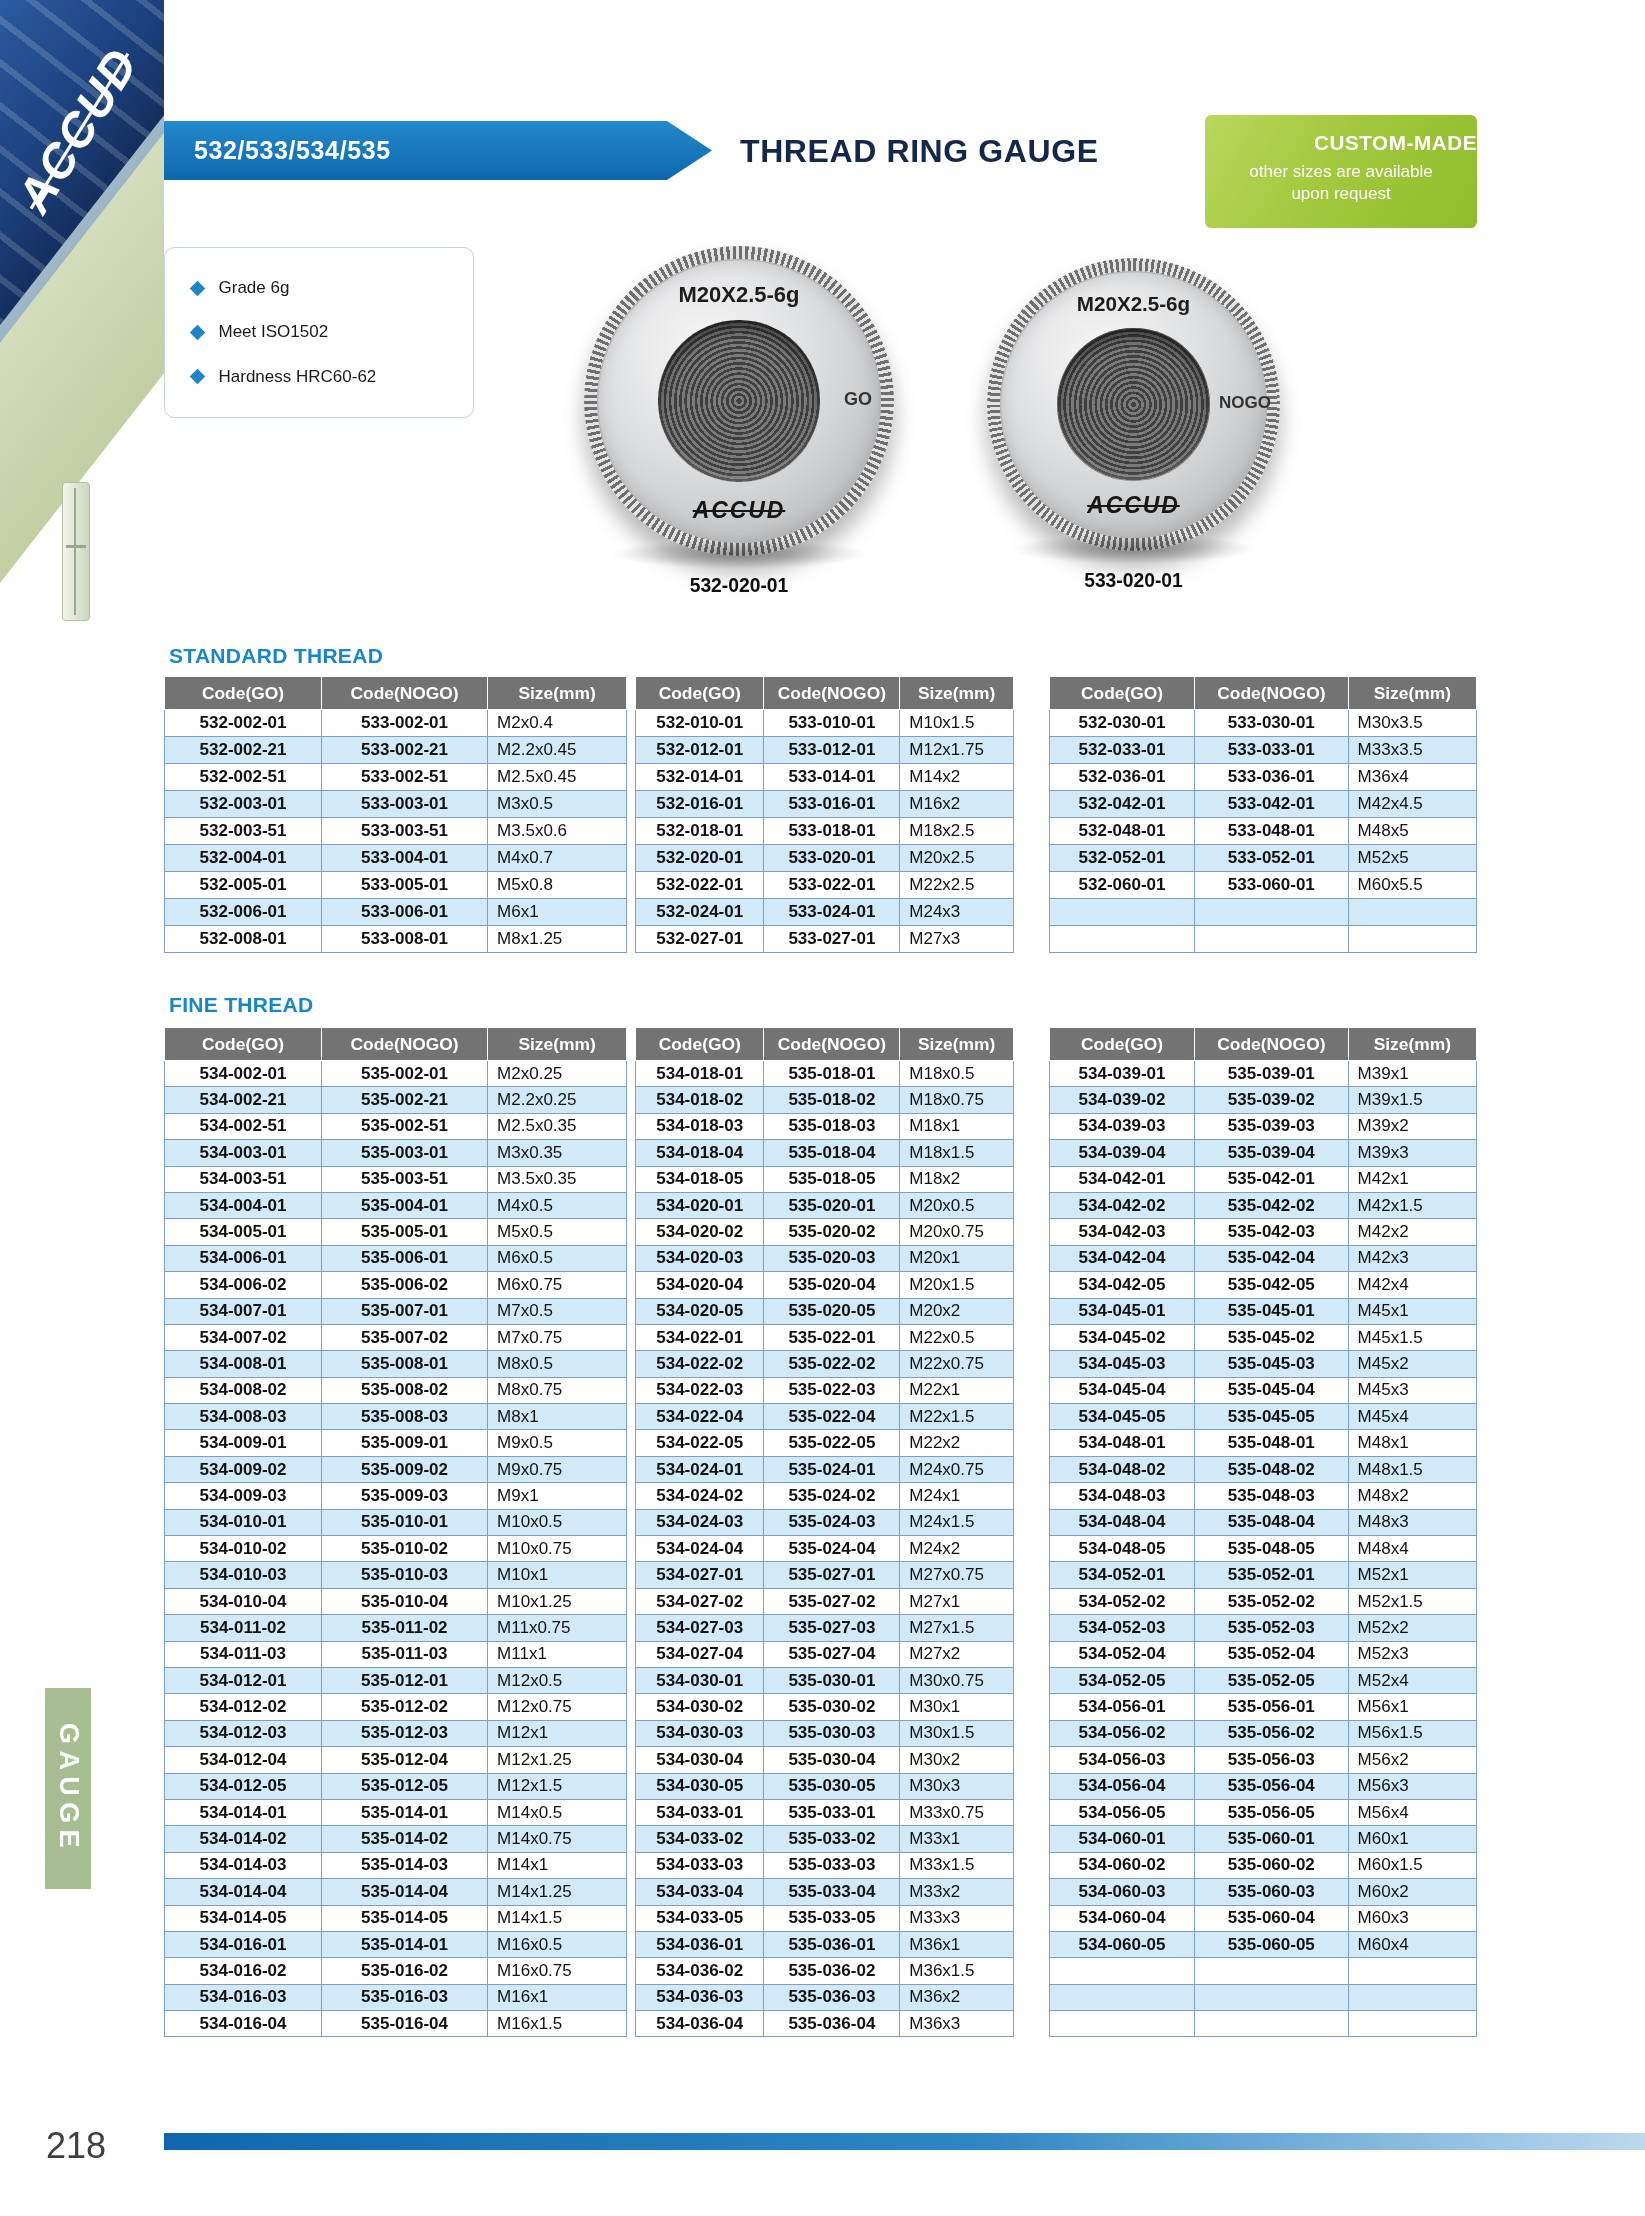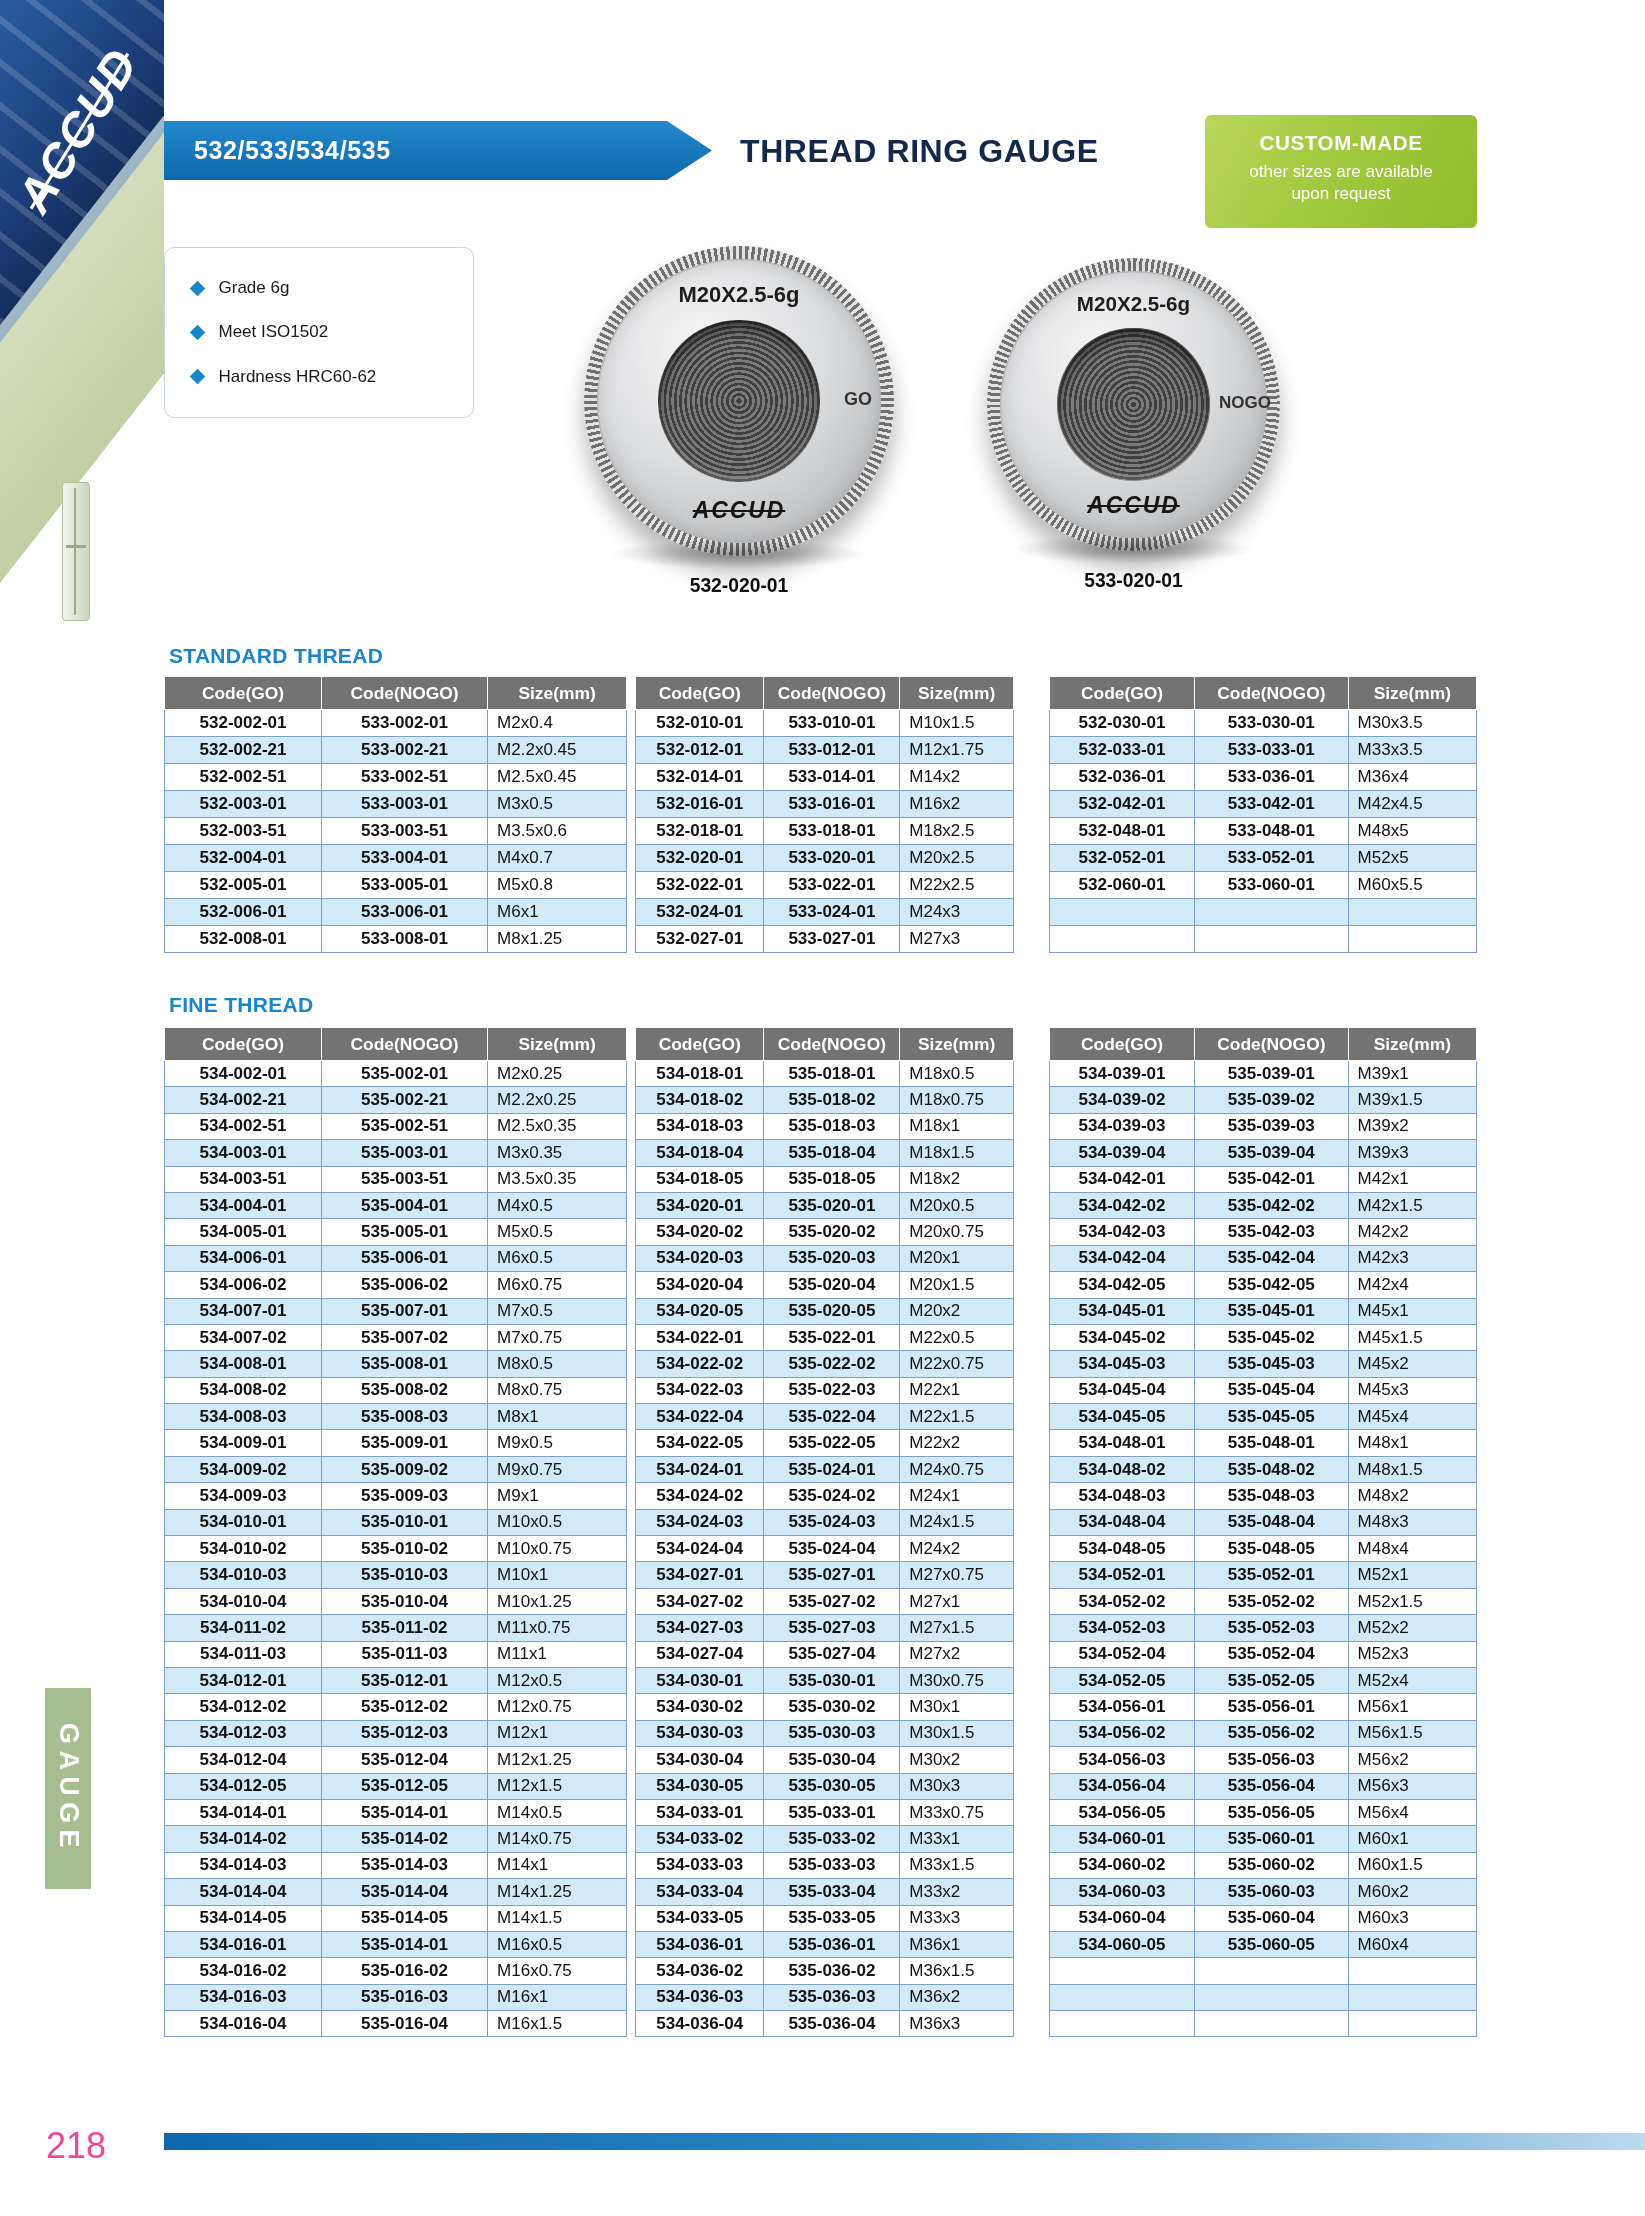--- a/index.html
+++ b/index.html
@@ -29,21 +29,21 @@
   .banner{position:absolute;left:164px;top:121px;width:548px;height:59px;
     clip-path:polygon(0 0, calc(100% - 45px) 0, 100% 50%, calc(100% - 45px) 100%, 0 100%);
     background:linear-gradient(180deg,#2489cc,#0d68ab);
     display:flex;align-items:center;padding-left:30px;box-sizing:border-box;
     color:#fff;font-size:25px;font-weight:bold;letter-spacing:0.6px;}
   .page-title{position:absolute;left:740px;top:133px;font-size:32px;font-weight:bold;
     color:#14284b;letter-spacing:0.6px;}
   .badge{position:absolute;left:1205px;top:115px;width:272px;height:113px;border-radius:6.4px;
     background:linear-gradient(120deg,#b9d75c 0%,#a2c93e 45%,#8fbc2c 100%);
     color:#fff;text-align:center;box-sizing:border-box;padding-top:15.5px;}
-  .badge-title{font-size:20.6px;font-weight:bold;letter-spacing:0.6px;margin-bottom:6.4px;}
+  .badge-title{font-size:20.6px;font-weight:bold;letter-spacing:0.6px;margin-bottom:6.4px;text-align:right;}
   .badge-line{font-size:17px;line-height:1.3;}
 
   
   .features{position:absolute;left:164px;top:247px;width:310px;height:171px;border:1.9px solid #c6d3e2;
     border-radius:10.3px;box-sizing:border-box;display:flex;flex-direction:column;justify-content:space-evenly;
     padding:6.4px 27px;}
   .feature{display:flex;align-items:center;font-size:17px;color:#1a1a1a;}
   .diamond{width:11px;height:11px;background:#1a86c8;transform:rotate(45deg);margin-right:15.5px;flex:0 0 auto;}
 
   
@@ -100,21 +100,21 @@
   .tbl td:nth-child(1),.tbl td:nth-child(2){font-weight:bold;text-align:center;}
   .tbl td:nth-child(3){text-align:left;padding-left:9px;}
   .tbl tbody tr:nth-child(even){background:#d2e9f7;}
 
   
   .bottom-bar{position:absolute;left:164px;top:2133px;width:1481px;height:17px;
     background:linear-gradient(to right,#1167ad 0%,#2e86c4 55%,#bcd9ee 100%);}
   .gauge-tab{position:absolute;left:45px;top:1688px;width:46px;height:201px;background:#a7bd92;
     display:flex;align-items:center;justify-content:center;}
   .gauge-tab span{writing-mode:vertical-rl;color:#fff;font-size:27px;font-weight:bold;letter-spacing:6.4px;}
-  .page-num{position:absolute;left:46px;top:2125px;font-size:36px;color:#ec4899;}
+  .page-num{position:absolute;left:46px;top:2125px;font-size:36px;color:#404040;}
 </style>
 </head>
 <body>
 
 <div class="page">
 
   <div class="corner">
     <div class="band band-steel"></div>
     <div class="band band-green"></div>
     <div class="band band-navy"></div>

